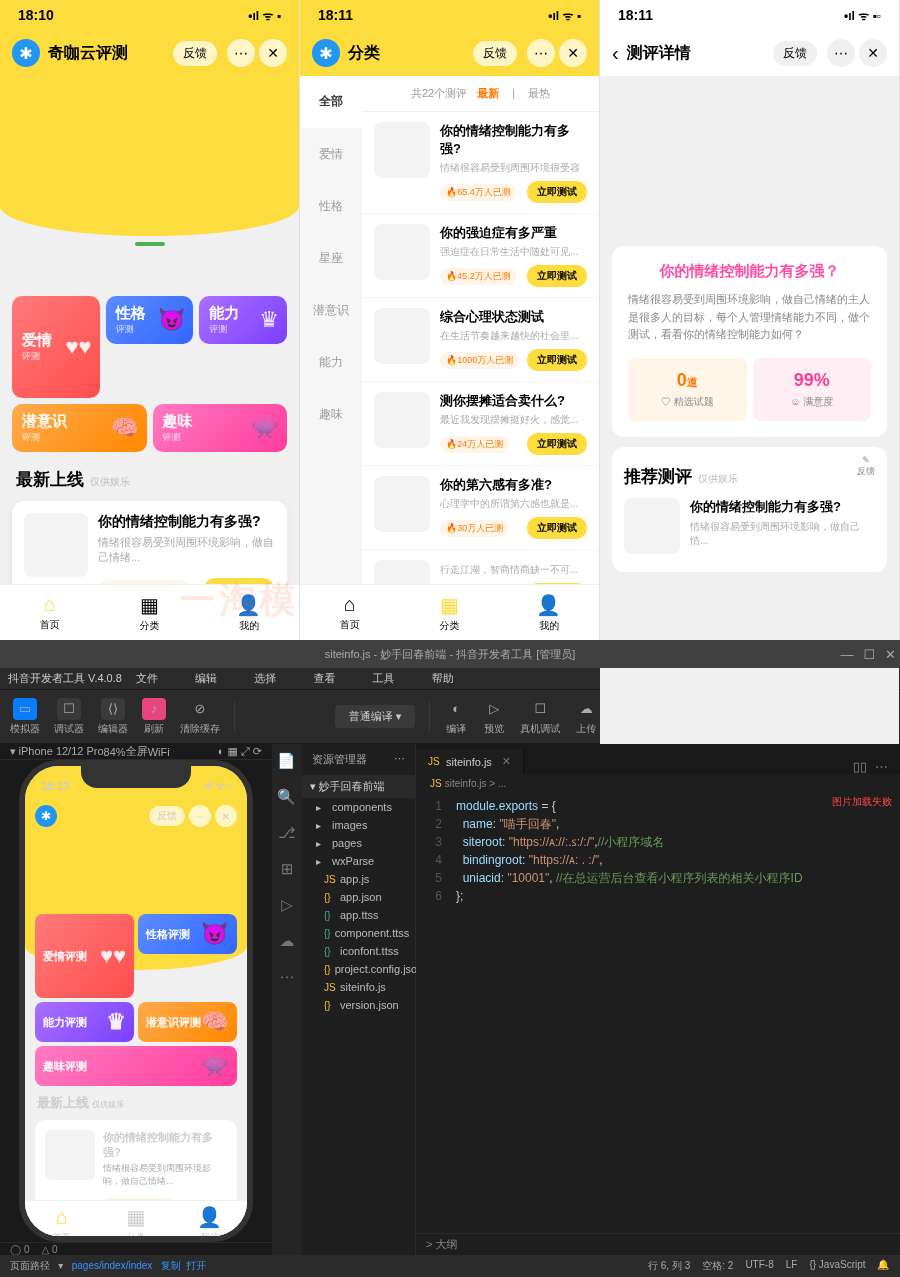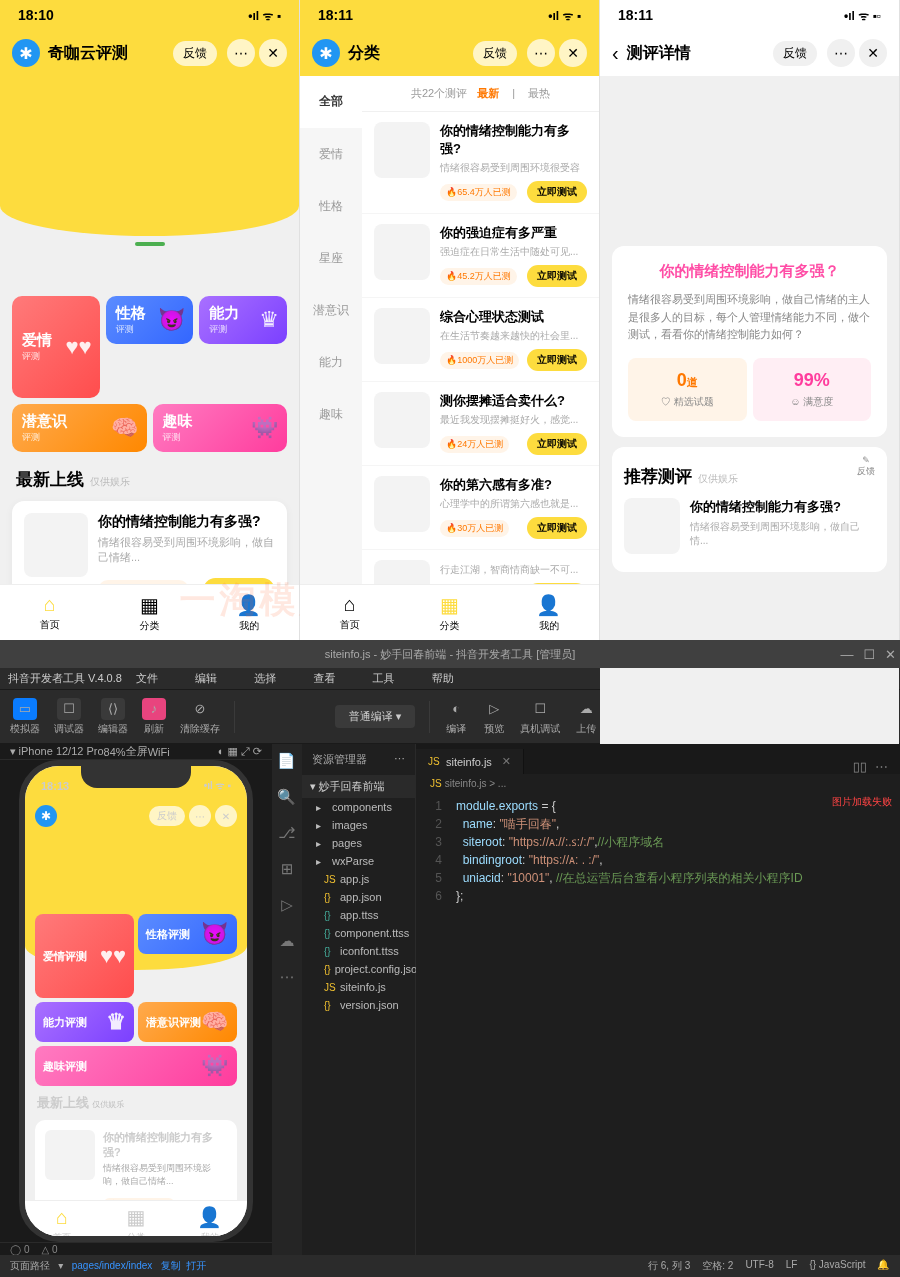--- a/index.html
+++ b/index.html
@@ -632,20 +632,21 @@
               <span>&nbsp;&nbsp;<span class="tok-var">uniacid</span>: <span class="tok-str">"10001"</span>, <span class="tok-cmt">//在总运营后台查看小程序列表的相关小程序ID</span></span>
             </div>
             <div class="ln">
               <span class="lno">6</span>
               <span>};</span>
             </div>
           </div>
           <div class="minimap-err">图片加载失败</div>
         </div>
       <div style="flex:1"></div>
+      <div class="outline">&gt; 大纲</div>
     </div>
   </div>
   <div class="status">
     <div><span>页面路径</span> &nbsp; ▾ &nbsp; <span style="color:#3794ff">pages/index/index</span>
       &nbsp;&nbsp;<span class="link" style="color:#3794ff">复制</span>
       &nbsp;<span class="link" style="color:#3794ff">打开</span>
     </div>
     <div class="status-r" id="statusr">
         <span>行 6, 列 3</span>
         <span>空格: 2</span>

